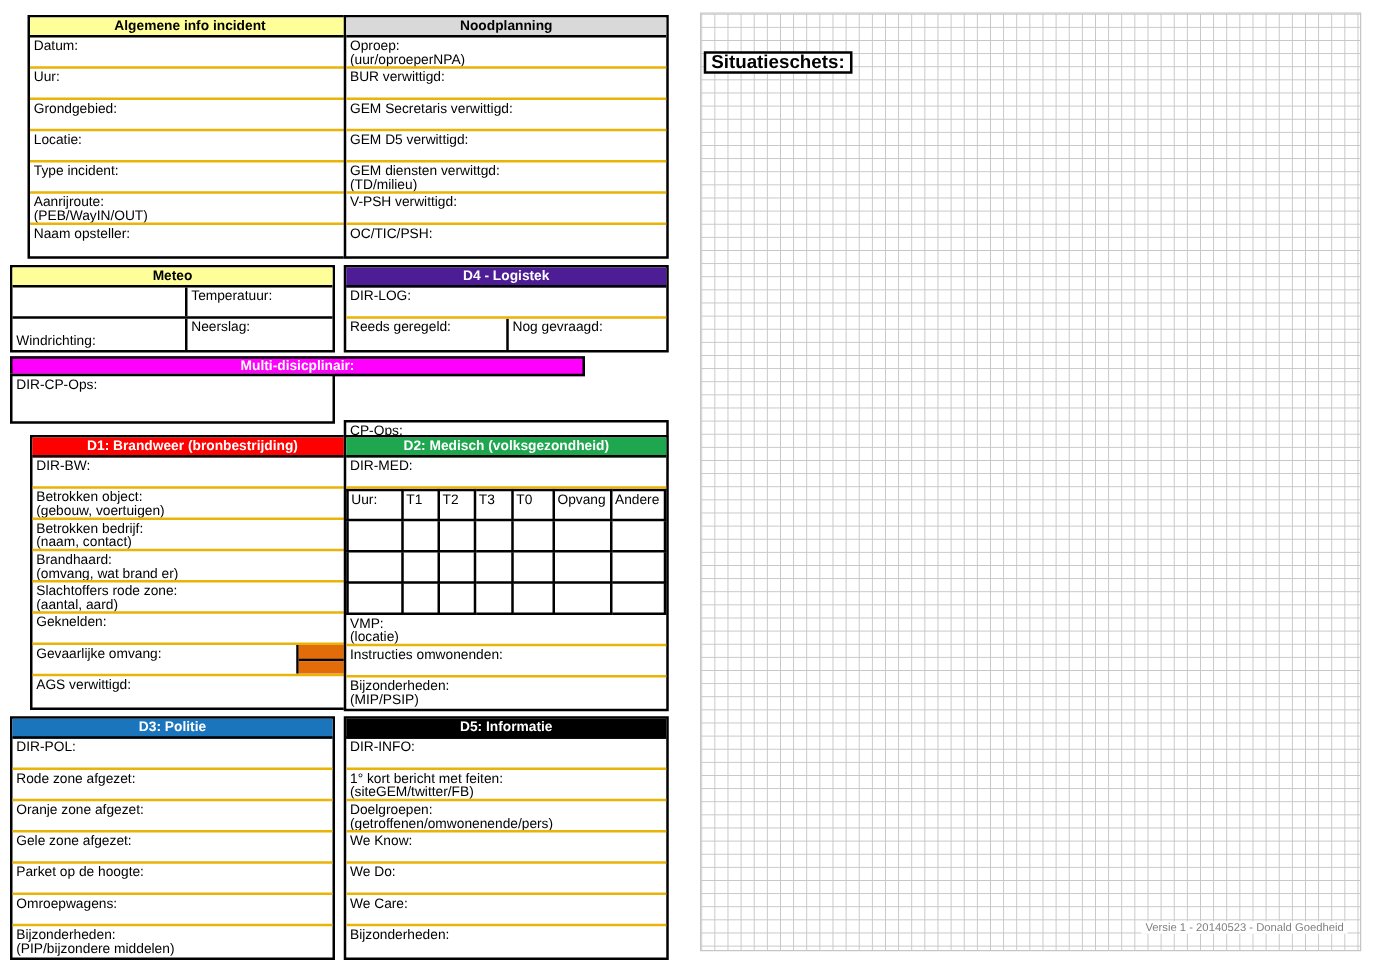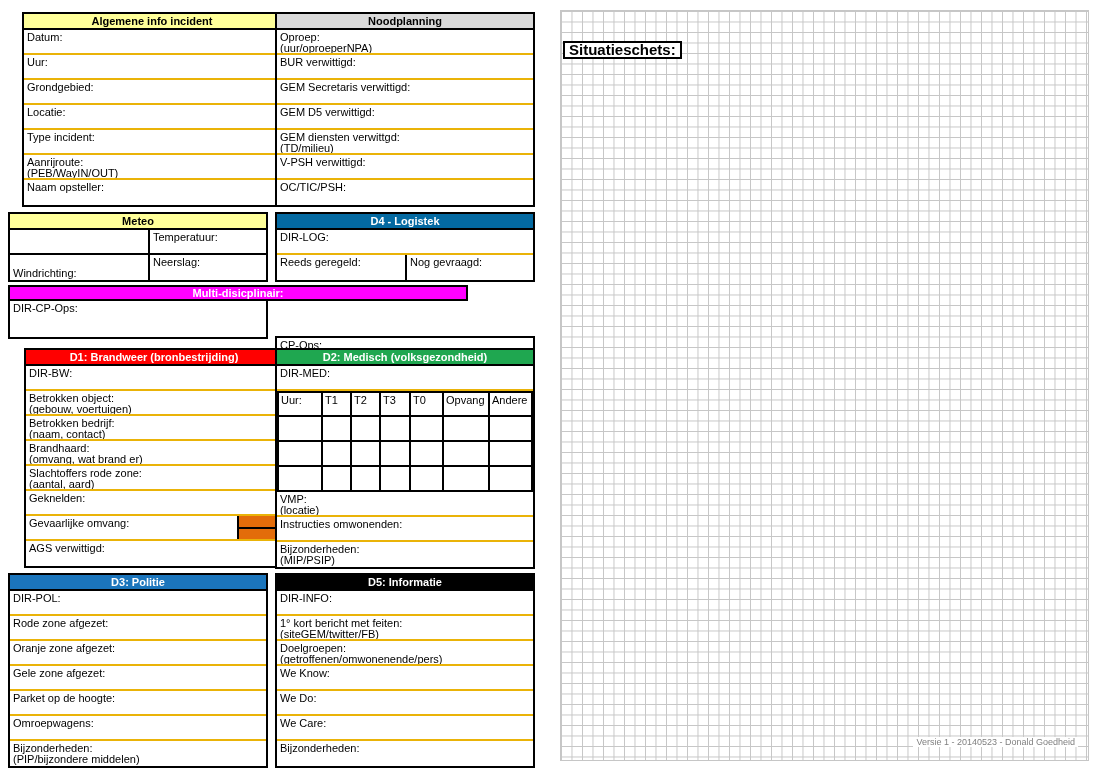--- a/index.html
+++ b/index.html
@@ -20,21 +20,21 @@
   .sec-header {
     border-bottom: 2px solid #000;
     font-weight: bold;
     font-size: 11px;
     line-height: 12px;
     text-align: center;
     padding: 1px 0;
   }
   .hdr-yellow  { background: #FFFF99; color: #000; }
   .hdr-gray    { background: #D9D9D9; color: #000; }
-  .hdr-orange  { background: #0369a1; color: #fff; }
+  .hdr-orange  { background: #4c1d95; color: #fff; }
   .hdr-red     { background: #FF0000; color: #fff; }
   .hdr-green   { background: #1FA750; color: #fff; }
   .hdr-blue    { background: #1B75BC; color: #fff; }
   .hdr-black   { background: #000000; color: #fff; }
   .hdr-magenta { background: #FF00FF; color: #fff; }
   .field {
     position: relative;
     height: 25px;
     border-bottom: 2px solid #eab308;
     padding: 1px 3px 0 3px;

